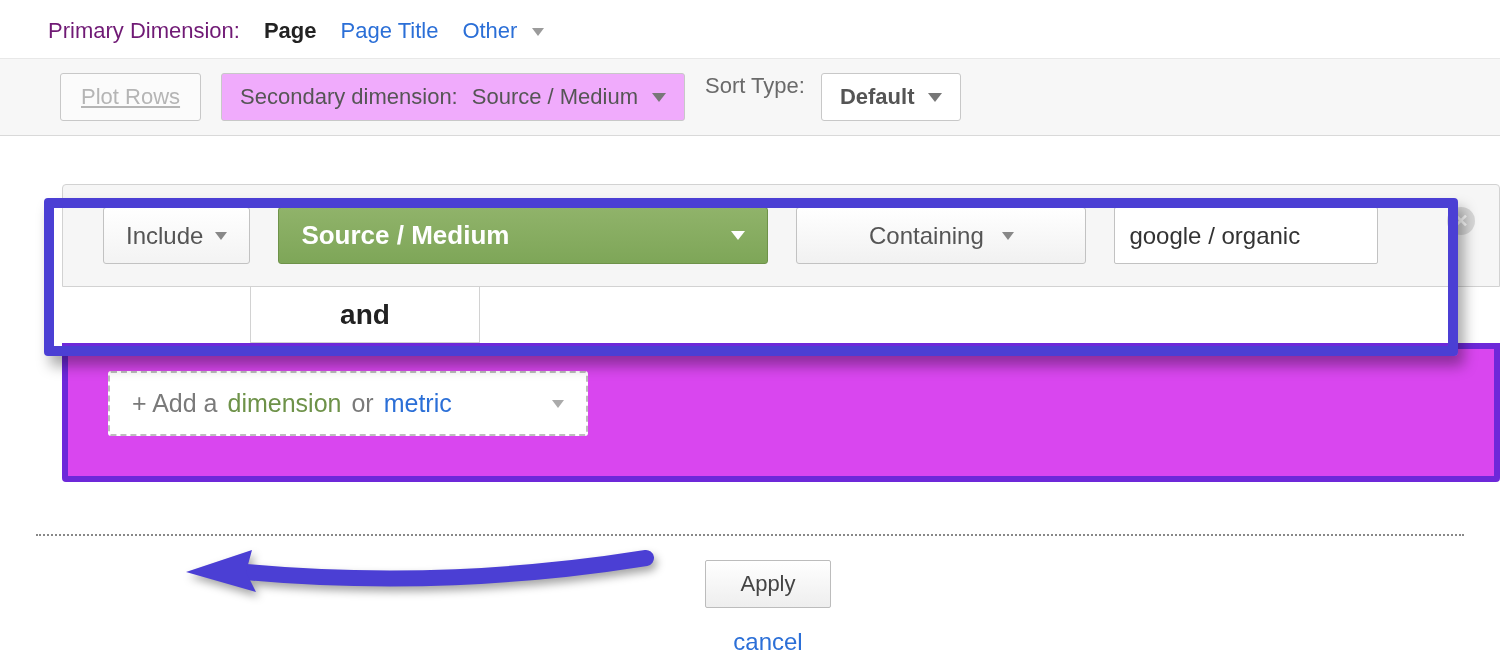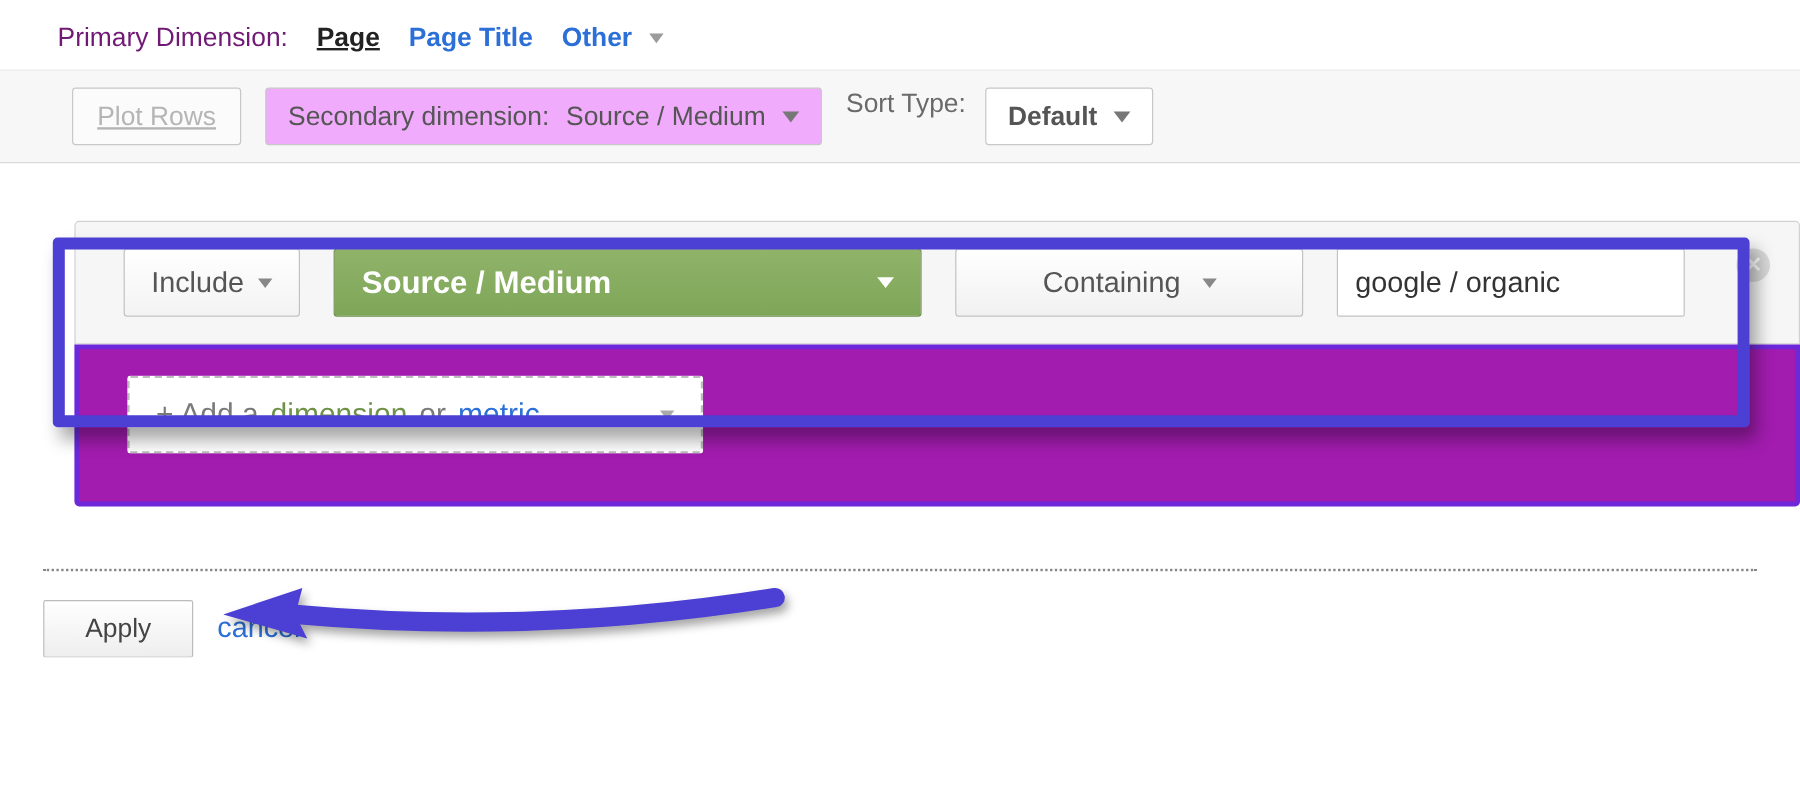--- a/index.html
+++ b/index.html
@@ -16,22 +16,22 @@
   .prim-dim-row {
     padding: 18px 0 14px 48px;
     border-bottom: 1px solid #e8e8e8;
     font-size: 22px;
     color: #6f6f6f;
     display: flex;
     align-items: center;
     gap: 24px;
   }
   .prim-dim-row .label { color: #701a75; }
-  .prim-dim-row .sel   { color: #222; font-weight: 700; text-decoration: underline; }
-  .prim-dim-row .lnk   { color: #2b6fd7; cursor: pointer; font-weight: bold; }
+  .prim-dim-row .sel   { color: #222; font-weight: 700; }
+  .prim-dim-row .lnk   { color: #2b6fd7; cursor: pointer; }
   .prim-dim-row .other-caret {
     display: inline-block;
     margin-left: 8px;
     width: 0; height: 0;
     border-left: 6px solid transparent;
     border-right: 6px solid transparent;
     border-top: 8px solid #9b9b9b;
     vertical-align: middle;
   }
 
@@ -160,21 +160,21 @@
     width: 0; height: 0;
     border-left: 6px solid transparent;
     border-right: 6px solid transparent;
     border-top: 8px solid #888;
   }
   .text-input {
     border: 1px solid #c2c2c2;
     border-radius: 2px;
     font-size: 24px;
     padding: 12px 14px;
-    width: 290px;
+    width: 264px;
     color: #333;
     background: #ffffff;
   }
   .remove-x {
     margin-left: auto;
     width: 28px; height: 28px;
     border-radius: 50%;
     background: #d8d8d8;
     color: #ffffff;
     display: flex; align-items: center; justify-content: center;
@@ -194,22 +194,22 @@
     align-items: center;
     justify-content: center;
     font-size: 28px;
     font-weight: 700;
     color: #222;
   }
 
   
   .second-bar {
     margin: 0 0 0 62px;
-    background: #a21caf;
-    border: 4px solid #6d28d9;
+    background: #d946ef;
+    border: 6px solid #6d28d9;
     border-radius: 0 0 4px 4px;
     padding: 22px 24px 40px 40px;
     width: calc(100% - 62px);
   }
   .add-dashed {
     border: 2px dashed #bdbdbd;
     border-radius: 3px;
     padding: 16px 22px;
     width: 480px;
     display: flex;
@@ -234,20 +234,21 @@
     margin: 52px 36px 0 36px;
     border-top: 2px dotted #888;
   }
   .action-row {
     position: relative;
     padding: 24px 0 0 36px;
     display: flex;
     align-items: center;
     gap: 20px;
     font-size: 24px;
+    flex-direction: column;
   }
   .apply-btn {
     background: linear-gradient(#ffffff,#eeeeee);
     border: 1px solid #bcbcbc;
     border-radius: 2px;
     padding: 10px 34px;
     font-size: 22px;
     color: #444;
   }
   .cancel-lnk { color: #2b6fd7; }
@@ -314,20 +315,21 @@
       <span class="mini-caret"></span>
     </div>
 
     <input class="text-input" type="text" value="google / organic" style="">
 
     <div class="remove-x">
       <span>✕</span>
     </div>
   </div>
 
+  <div class="and-tab">and</div>
 
   <div class="second-bar">
     <div class="add-dashed">
       <span>+ Add a </span>
       <span class="dim">dimension</span>
       <span> or </span>
       <span class="met">metric</span>
       <span class="mini-caret"></span>
     </div>
   </div>

